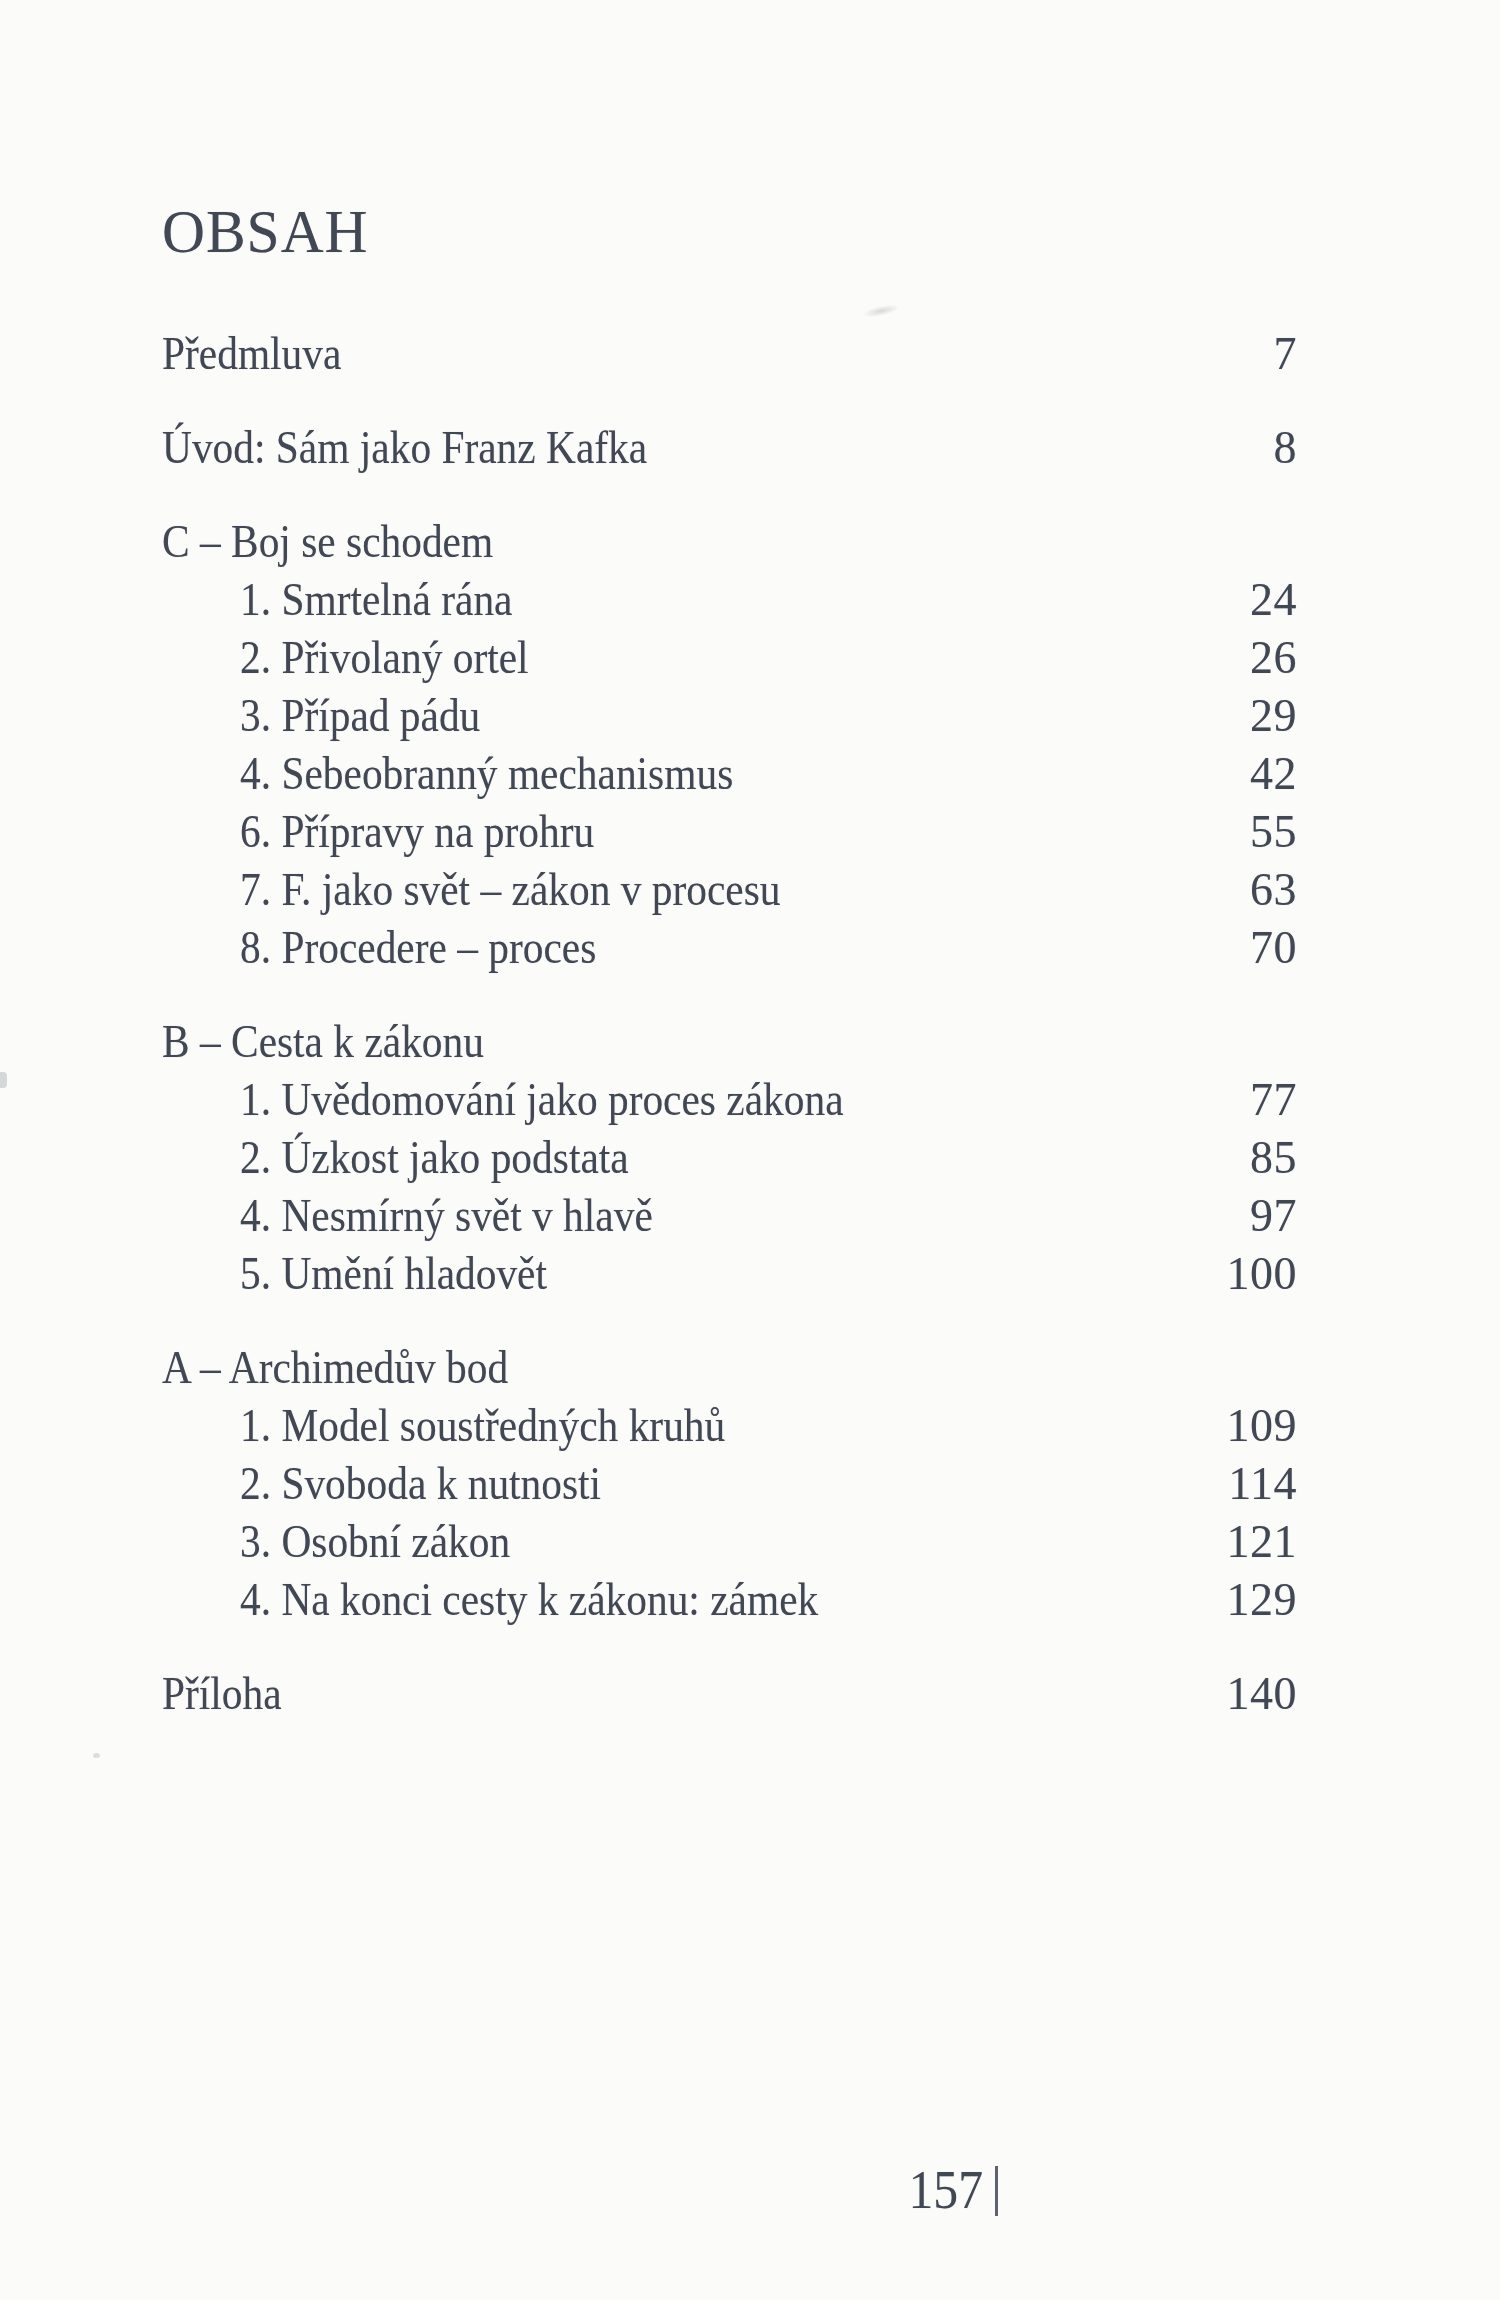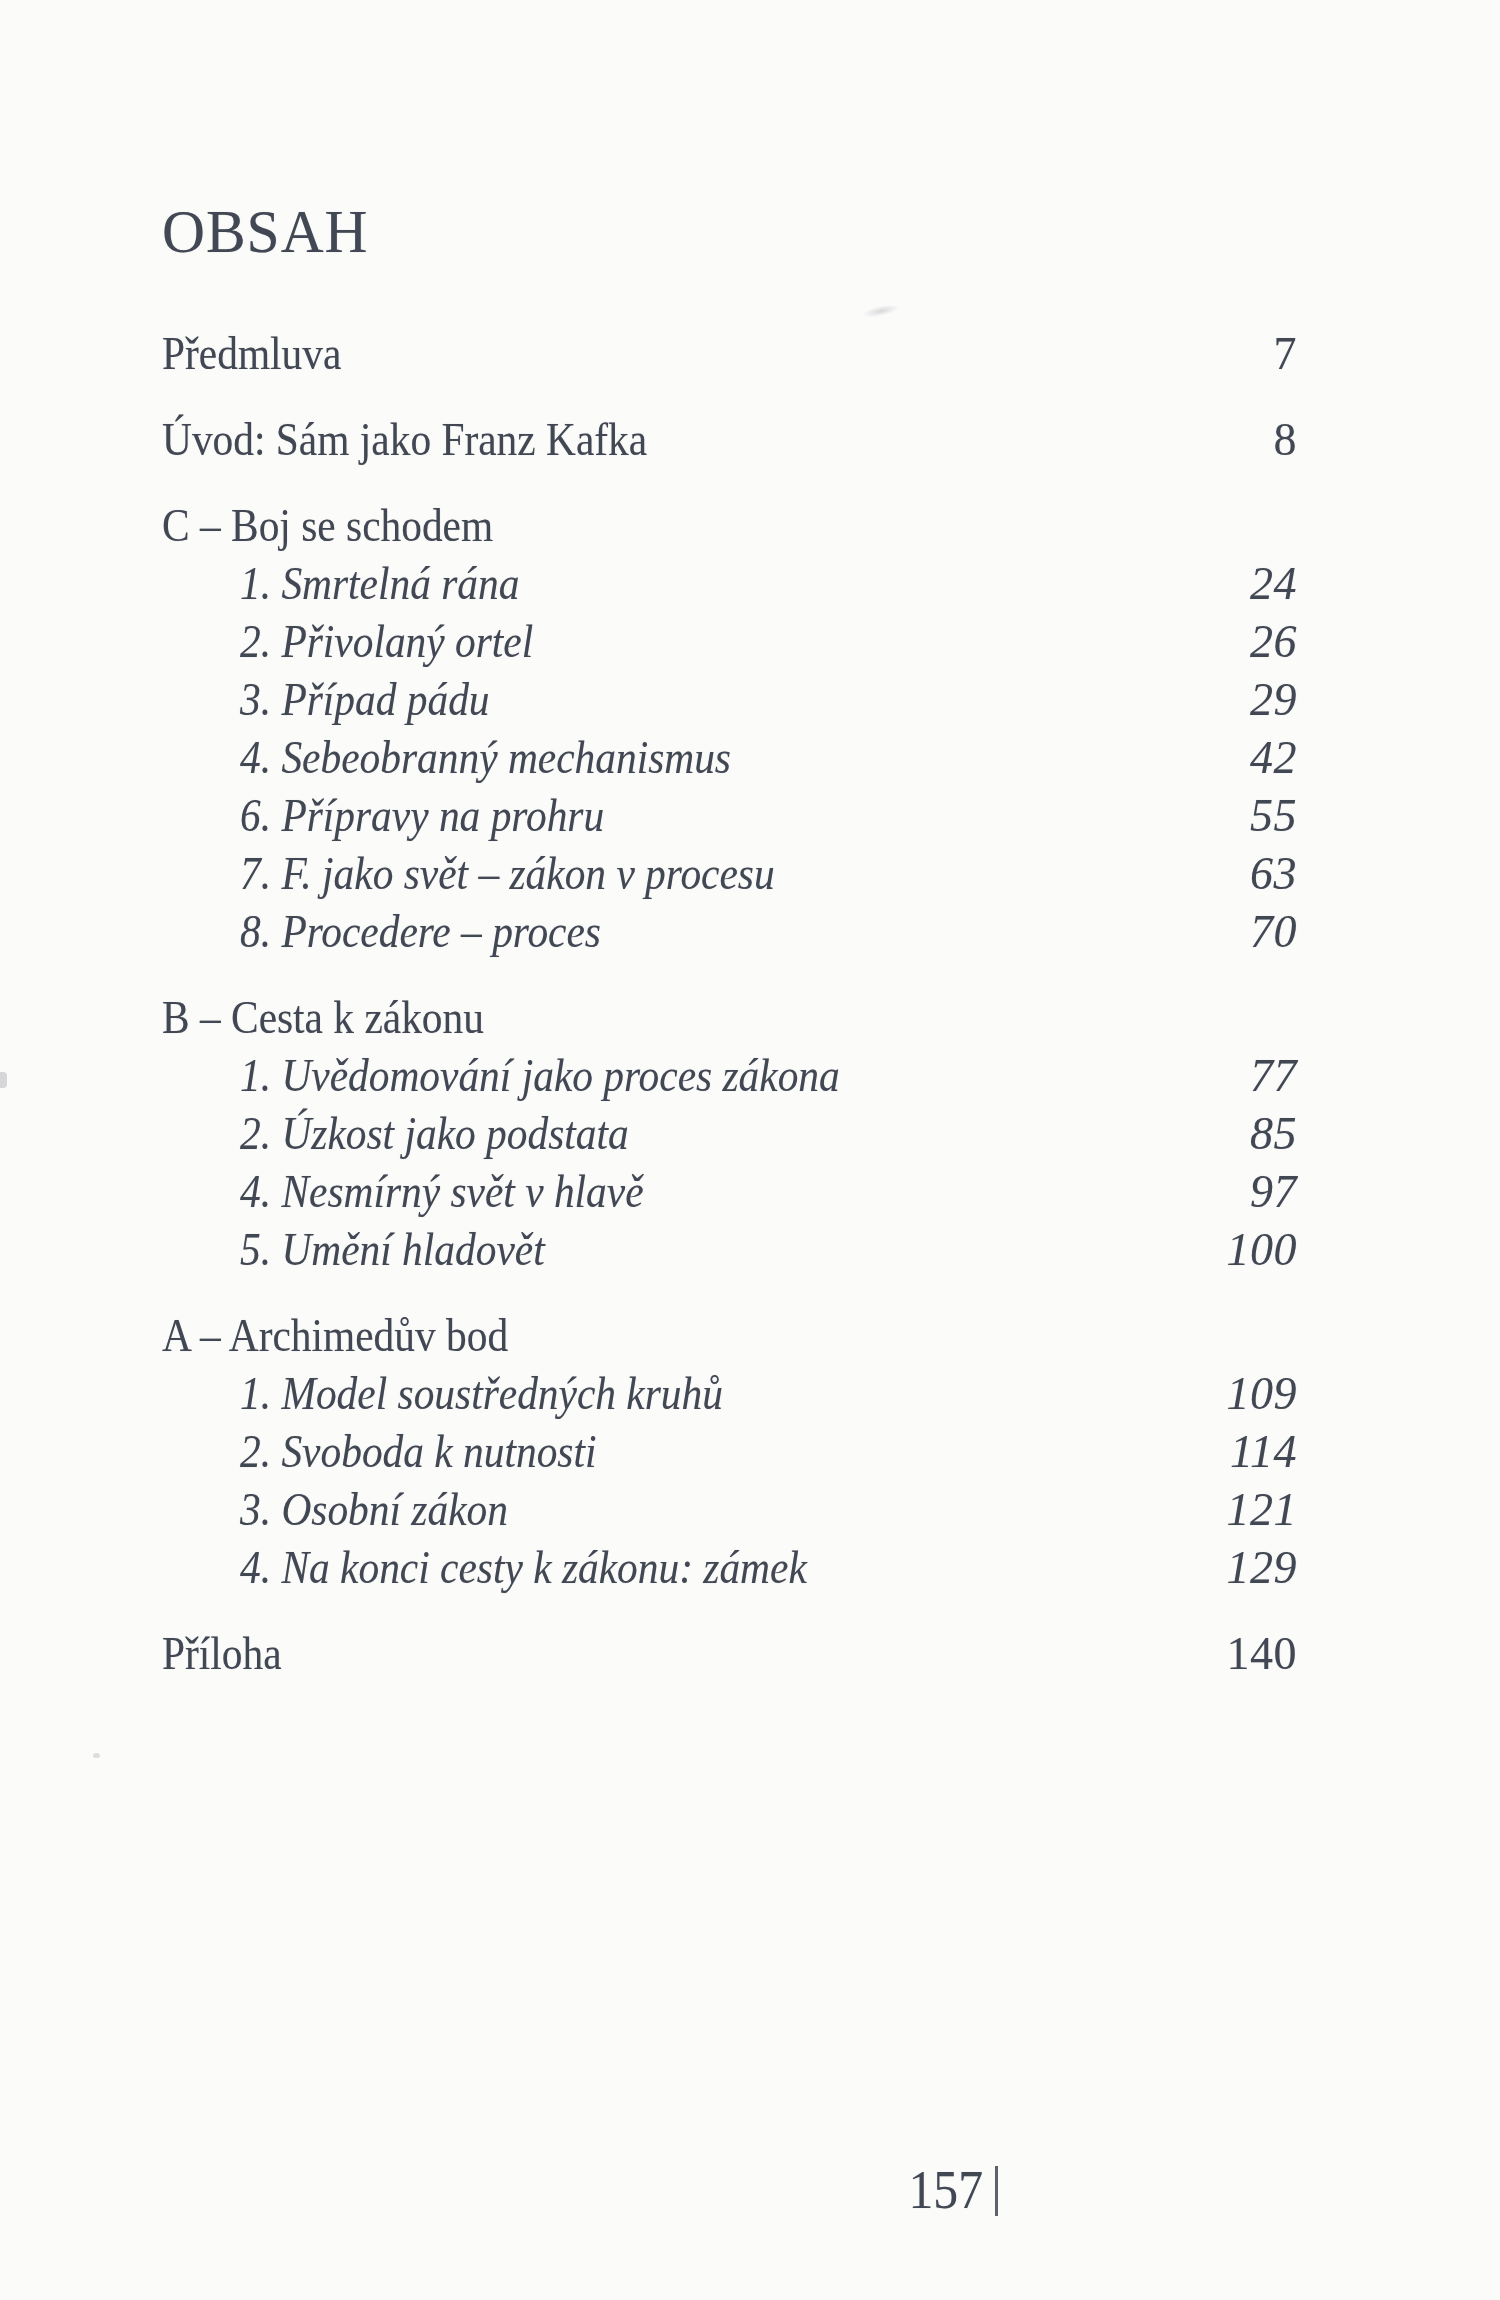--- a/index.html
+++ b/index.html
@@ -40,22 +40,22 @@
   .row {
     display: flex;
     justify-content: space-between;
     align-items: flex-end;
     height: 58px;
     line-height: 58px;
     font-size: 46px;
     white-space: nowrap;
     text-shadow: 0 0 1px rgba(65,71,83,0.30);
   }
-  .row.gap-before { margin-top: 28px; }
-  .row.item { padding-left: 78px; font-style: italic; }
+  .row.gap-before { margin-top: 36px; }
+  .row.item { padding-left: 78px; }
   .row .label {
     display: inline-block;
     transform: scaleX(0.90);
     transform-origin: 0 50%;
   }
   .row .pagenum {
     display: inline-block;
     text-align: right;
     letter-spacing: 0.5px;
   }

